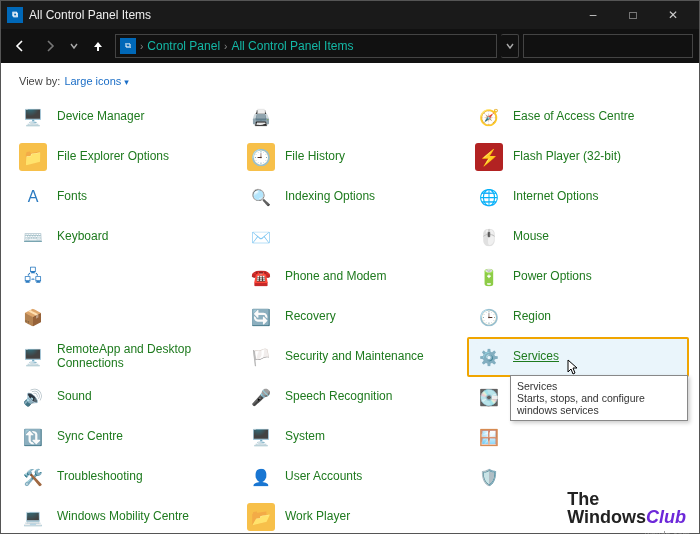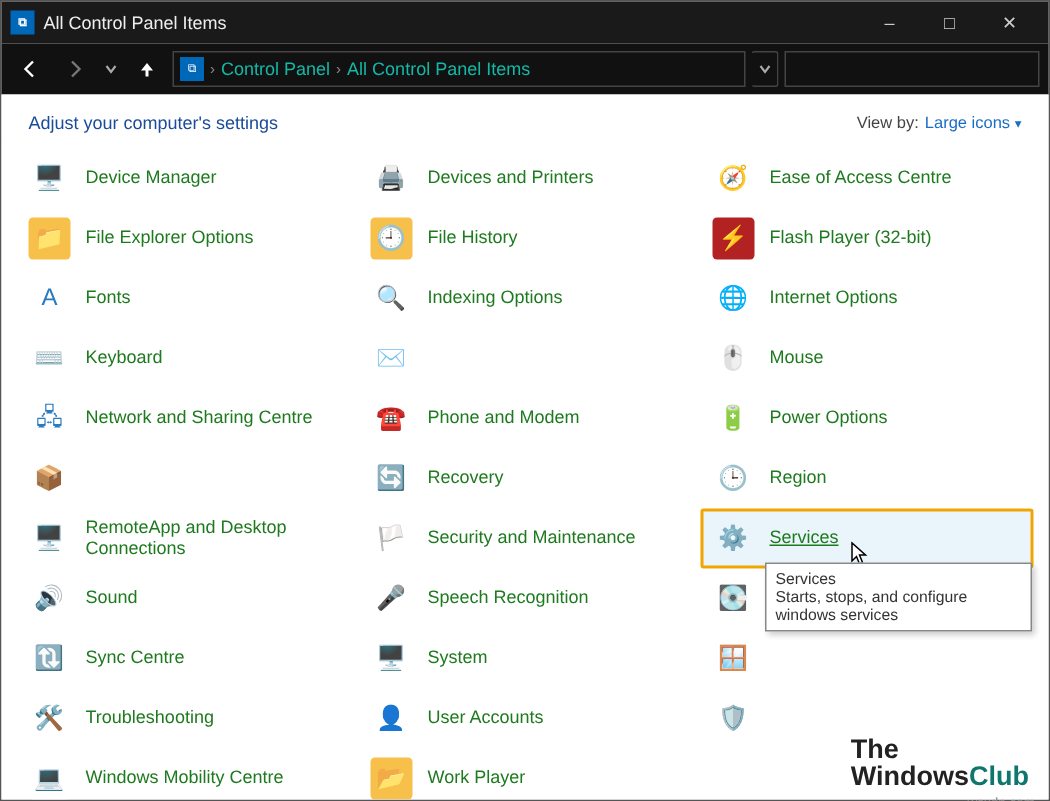--- a/index.html
+++ b/index.html
@@ -151,21 +151,21 @@
 .watermark {
   position: absolute;
   right: 14px; bottom: 8px;
   font-size: 18px;
   color: #222;
   font-weight: 600;
   z-index: 5;
   pointer-events: none;
   line-height: 1;
 }
-.watermark .club { color: #0f766e; }
+.watermark .club { color: #6d28d9; font-style: italic; }
 .watermark-sub {
   position: absolute;
   right: 10px; bottom: -6px;
   font-size: 9px;
   color: #888;
   z-index: 5;
 }
 svg { display: block; }
 </style>
 </head>
@@ -213,38 +213,36 @@
     </div>
     <div class="nav-btn" style="width:18px;border:1px solid #444;border-left:none;height:24px;">
       <svg width="8" height="8" viewBox="0 0 8 8">
           <path d="M1 2 L4 6 L7 2" stroke="#aaa" stroke-width="1.4" fill="none"></path>
         </svg>
     </div>
     <div class="searchbar"></div>
   </div>
 
   <div class="content-header">
-    <span class="adjust-label">Adjust your computer's settings</span>
     <span class="viewby">
       <span>View by:</span>
       <span class="viewby-mode">
         <span>Large icons</span>
         <span style="font-size:9px;">▾</span>
       </span>
     </span>
   </div>
 
   <div class="grid" id="grid">
       <div class="item">
         <div class="ic" style="background: rgb(255, 255, 255); color: rgb(42, 122, 192);">🖥️</div>
         <div class="label">Device Manager</div>
       </div>
       <div class="item">
         <div class="ic" style="background: rgb(255, 255, 255); color: rgb(42, 122, 192);">🖨️</div>
-        <div class="label">Devices and Printers</div>
       </div>
       <div class="item">
         <div class="ic" style="background: rgb(255, 255, 255); color: rgb(42, 122, 192);">🧭</div>
         <div class="label">Ease of Access Centre</div>
       </div>
       <div class="item">
         <div class="ic" style="background: rgb(247, 192, 74); color: rgb(173, 122, 0);">📁</div>
         <div class="label">File Explorer Options</div>
       </div>
       <div class="item">
@@ -273,21 +271,20 @@
       </div>
       <div class="item">
         <div class="ic" style="background: rgb(255, 255, 255); color: rgb(42, 122, 192);">✉️</div>
       </div>
       <div class="item">
         <div class="ic" style="background: rgb(255, 255, 255); color: rgb(85, 85, 85);">🖱️</div>
         <div class="label">Mouse</div>
       </div>
       <div class="item">
         <div class="ic" style="background: rgb(255, 255, 255); color: rgb(42, 122, 192);">🖧</div>
-        <div class="label">Network and Sharing Centre</div>
       </div>
       <div class="item">
         <div class="ic" style="background: rgb(255, 255, 255); color: rgb(85, 85, 85);">☎️</div>
         <div class="label">Phone and Modem</div>
       </div>
       <div class="item">
         <div class="ic" style="background: rgb(255, 255, 255); color: rgb(42, 173, 42);">🔋</div>
         <div class="label">Power Options</div>
       </div>
       <div class="item">

